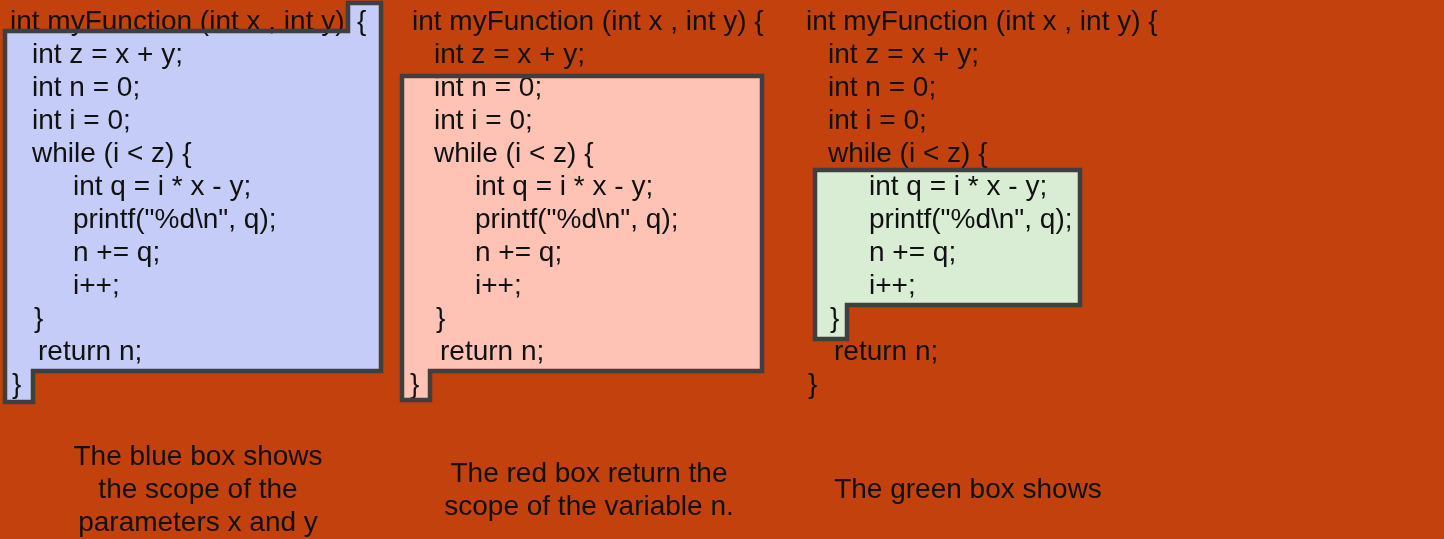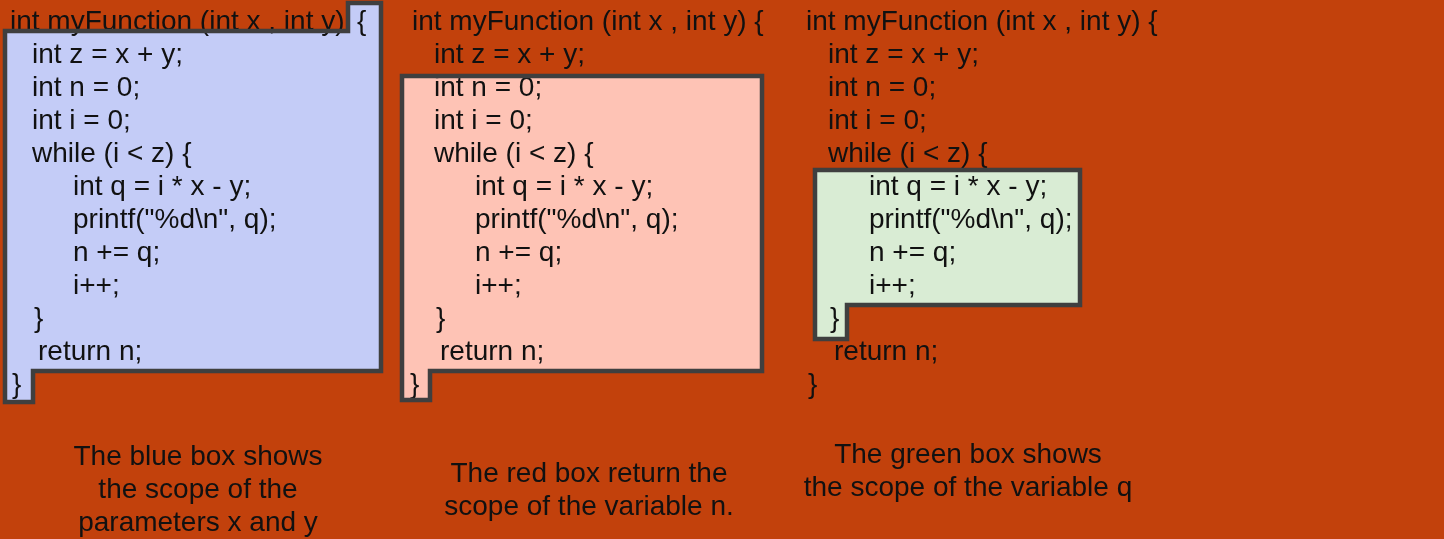--- a/index.html
+++ b/index.html
@@ -85,18 +85,17 @@
 
   <div class="cap" style="left:-2px;top:439px">
     <div>The blue box shows</div>
     <div>the scope of the</div>
     <div>parameters x and y</div>
   </div>
   <div class="cap" style="left:389px;top:456px">
     <div>The red box return the</div>
     <div>scope of the variable n.</div>
   </div>
-  <div class="cap" style="left:768px;top:437px">
+  <div class="cap" style="left:768px;top:472px">
     <div>The green box shows</div>
-    <div>the scope of the variable q</div>
   </div>
 
 </div>
 
 </body></html>

